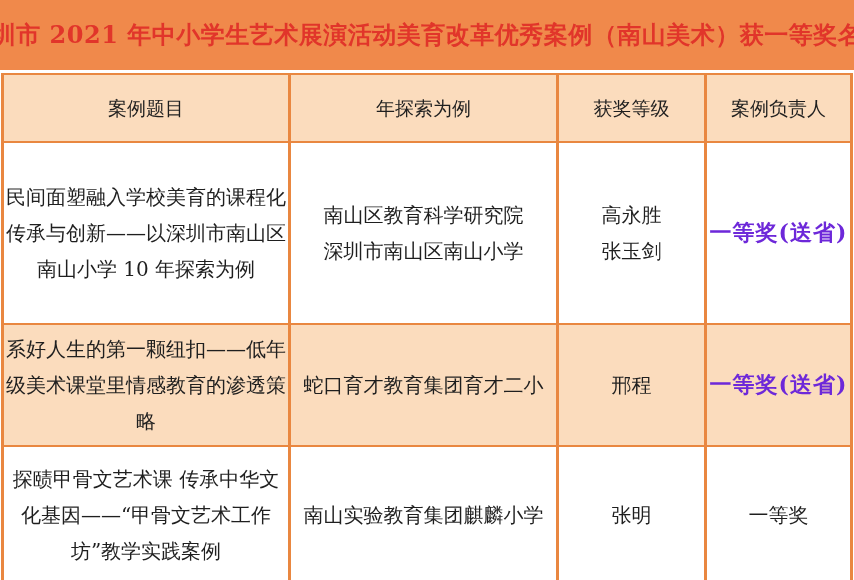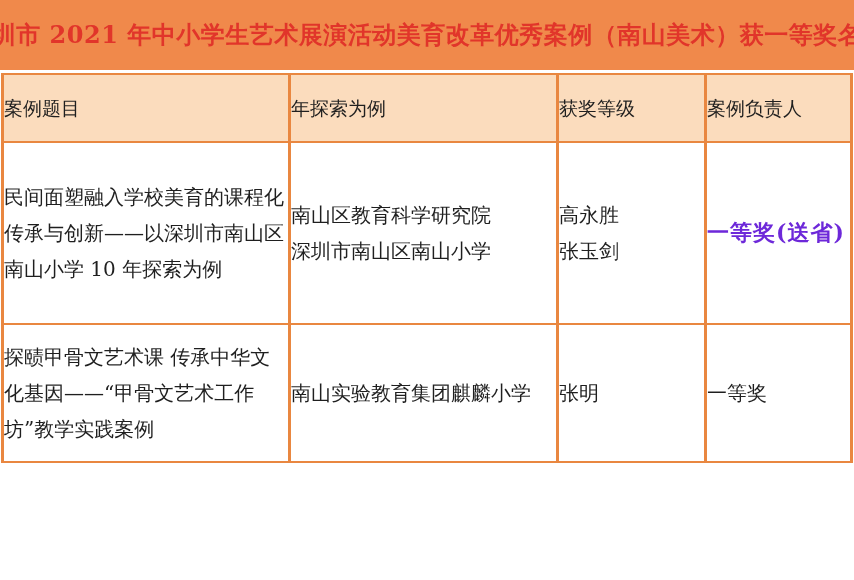--- a/index.html
+++ b/index.html
@@ -34,21 +34,21 @@
   }
   .award-table col.c1 { width: 287px; }
   .award-table col.c2 { width: 268px; }
   .award-table col.c3 { width: 148px; }
   .award-table col.c4 { width: 146px; }
   .award-table th, .award-table td {
     border-top: 2px solid #E98740;
     border-bottom: 2px solid #E98740;
     border-left: 3px solid #E98740;
     border-right: 3px solid #E98740;
-    text-align: left;
+    text-align: center;
     vertical-align: middle;
     padding: 4px 0;
     color: #1f1f1f;
     font-size: 20px;
     line-height: 1.8;
     white-space: pre-line;
     font-weight: normal;
   }
   .award-table th {
     background: #FBDCBD;
@@ -91,20 +91,26 @@
   </thead>
   <tbody>
     <tr class="row-1">
       <td>民间面塑融入学校美育的课程化传承与创新——以深圳市南山区南山小学 10 年探索为例</td>
       <td>南山区教育科学研究院
 深圳市南山区南山小学</td>
       <td>高永胜
 张玉剑</td>
       <td class="award-red">一等奖(送省)</td>
     </tr>
+    <tr class="row-2 shaded">
+      <td>系好人生的第一颗纽扣——低年级美术课堂里情感教育的渗透策略</td>
+      <td>蛇口育才教育集团育才二小</td>
+      <td>邢程</td>
+      <td class="award-red">一等奖(送省)</td>
+    </tr>
     <tr class="row-3">
       <td>探赜甲骨文艺术课 传承中华文化基因——“甲骨文艺术工作坊”教学实践案例</td>
       <td>南山实验教育集团麒麟小学</td>
       <td>张明</td>
       <td>一等奖</td>
     </tr>
   </tbody>
 </table>
 
 </body></html>

